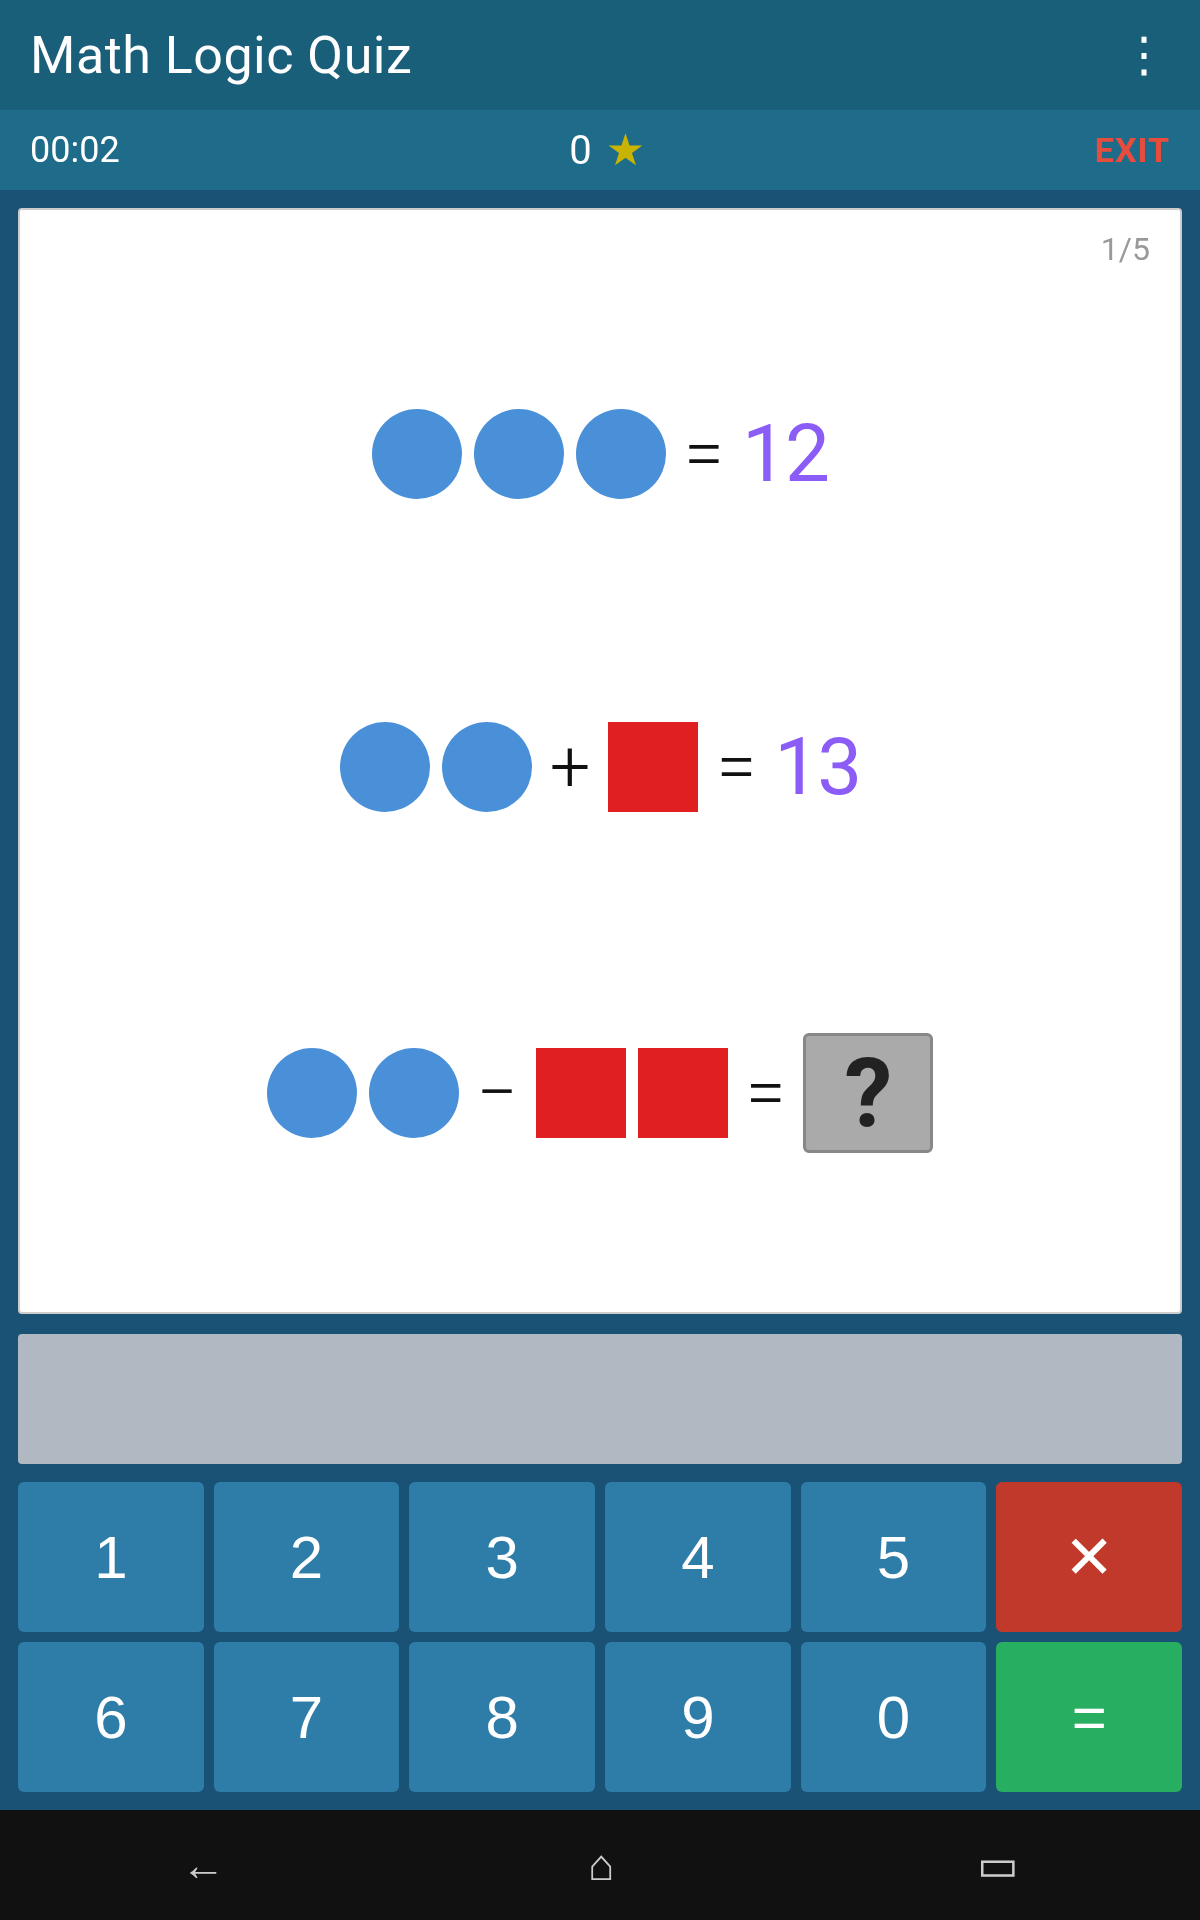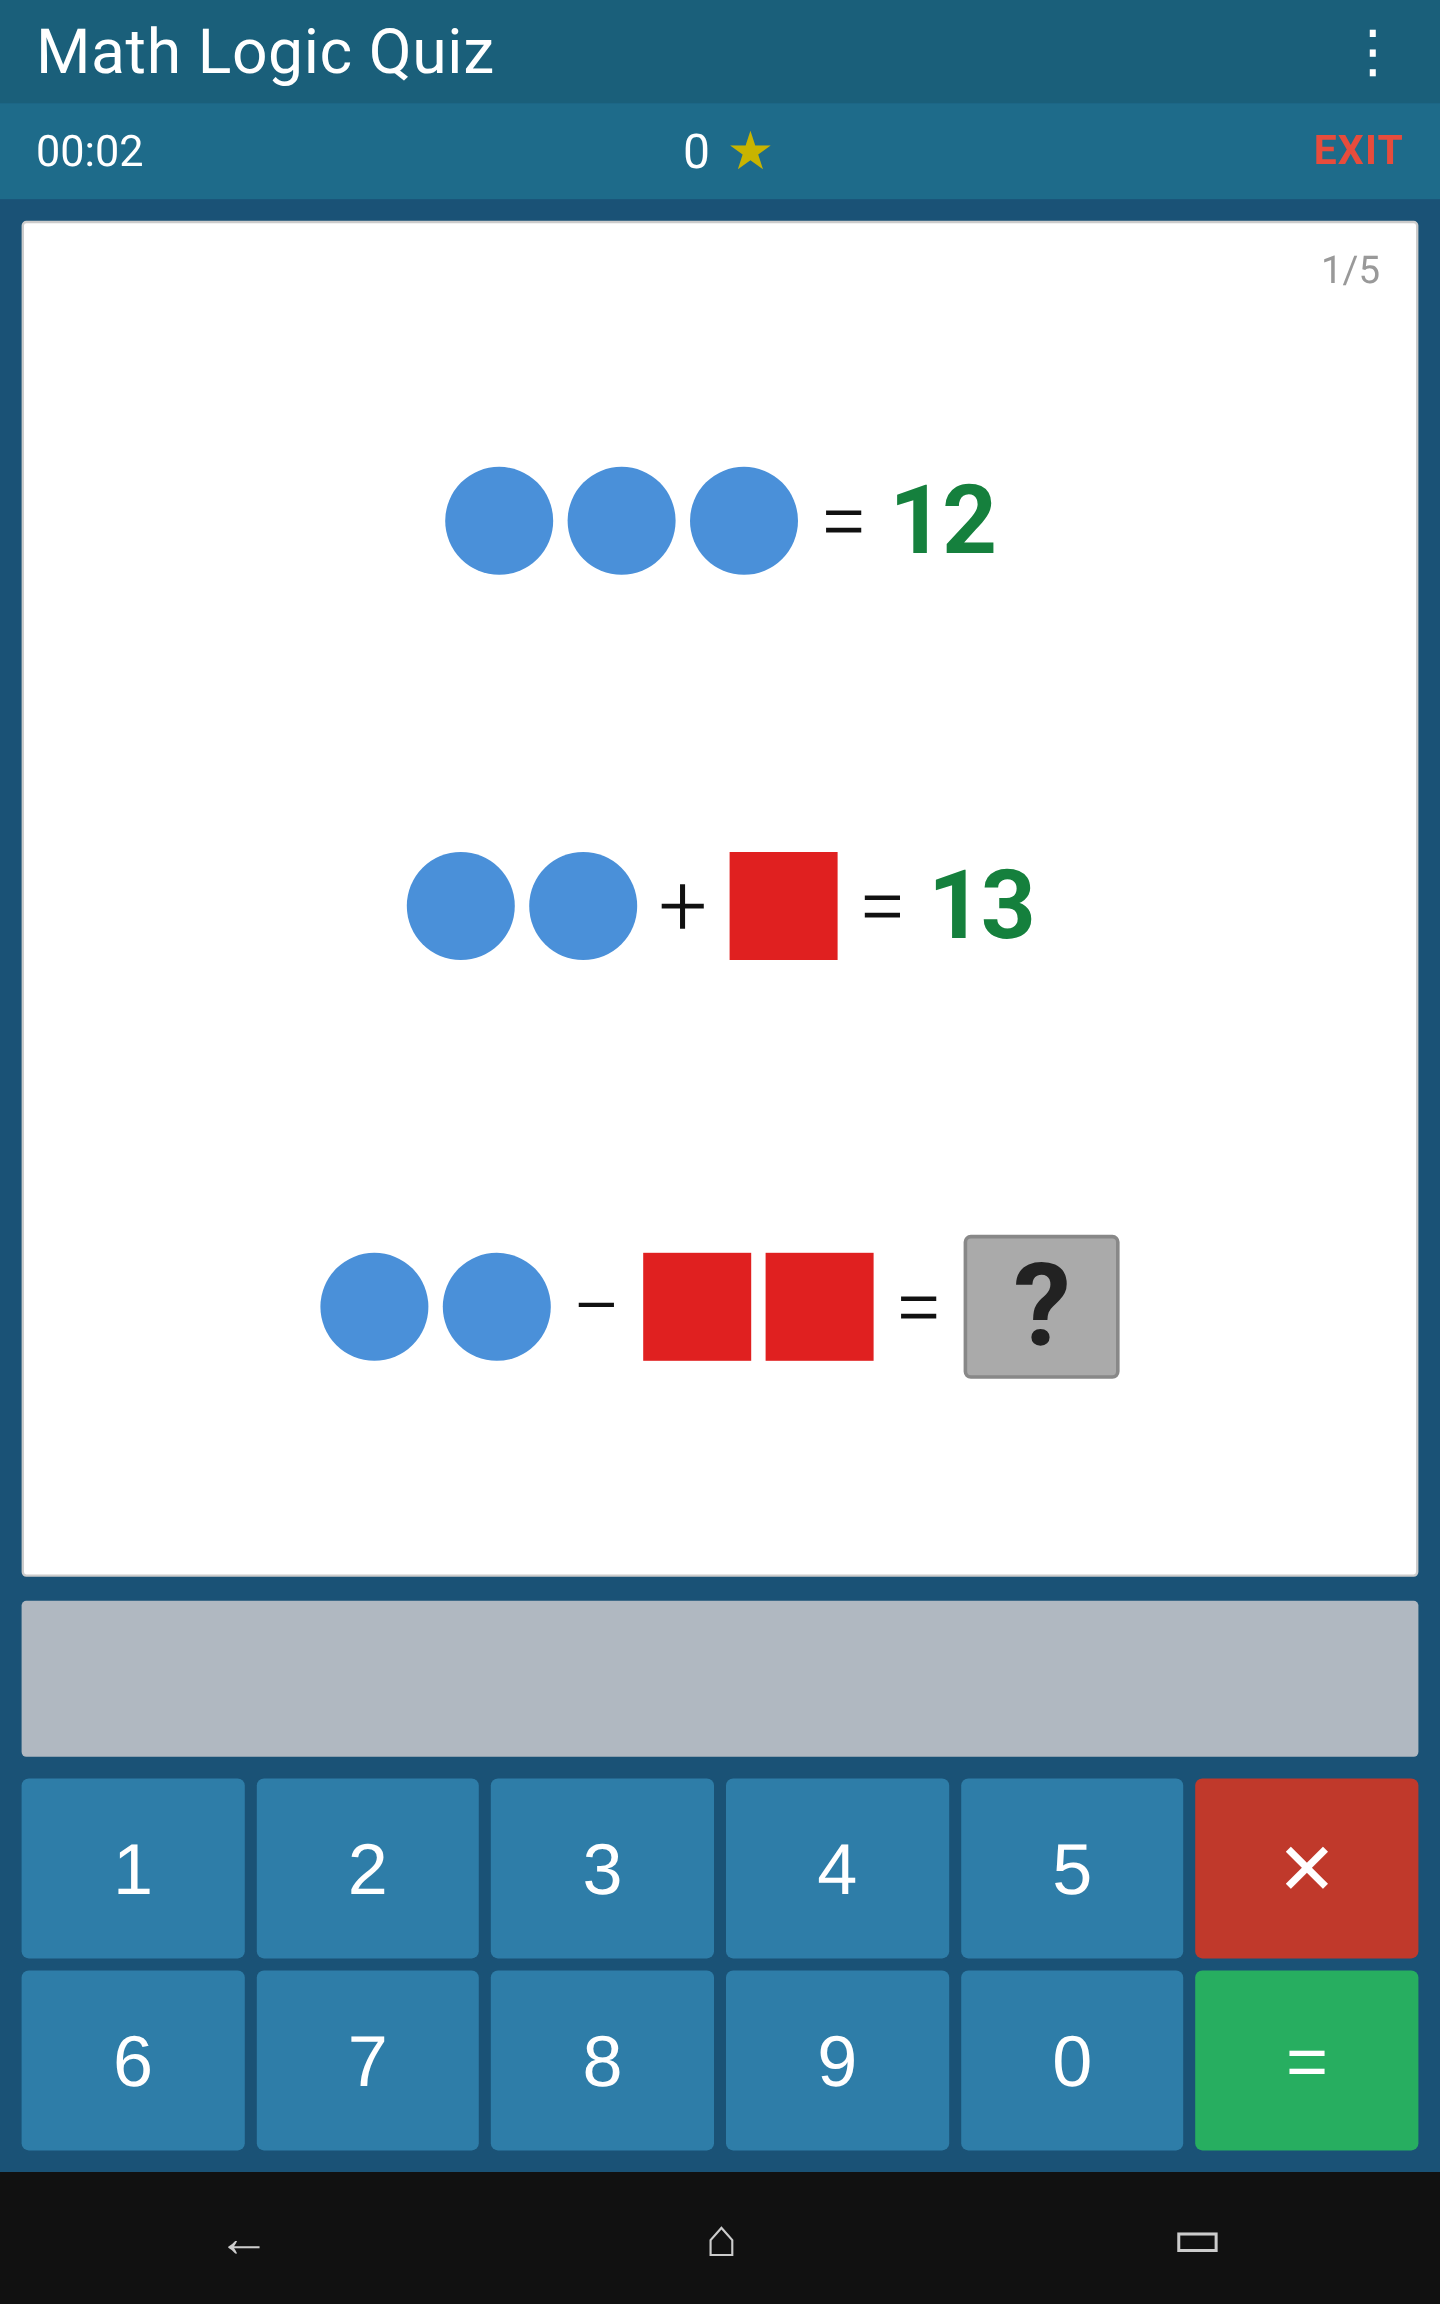--- a/index.html
+++ b/index.html
@@ -10,21 +10,21 @@
       background: #1a5276;
       font-family: 'Roboto', Arial, sans-serif;
       display: flex;
       flex-direction: column;
       overflow: hidden;
     }
 
     
     .app-bar {
       background: #1a5f7a;
-      height: 86px;
+      height: 110px;
       display: flex;
       align-items: center;
       justify-content: space-between;
       padding: 0 30px;
       flex-shrink: 0;
     }
 
     .app-title {
       color: white;
       font-size: 52px;
@@ -153,22 +153,22 @@
 
     .equals {
       font-size: 72px;
       font-weight: 300;
       color: #111;
       line-height: 1;
     }
 
     .result-number {
       font-size: 80px;
-      font-weight: 700;
-      color: #15803d;
+      font-weight: 400;
+      color: #8b5cf6;
       letter-spacing: -2px;
     }
 
     .question-box {
       width: 130px;
       height: 120px;
       background: #aaa;
       border: 3px solid #888;
       border-radius: 6px;
       display: flex;

